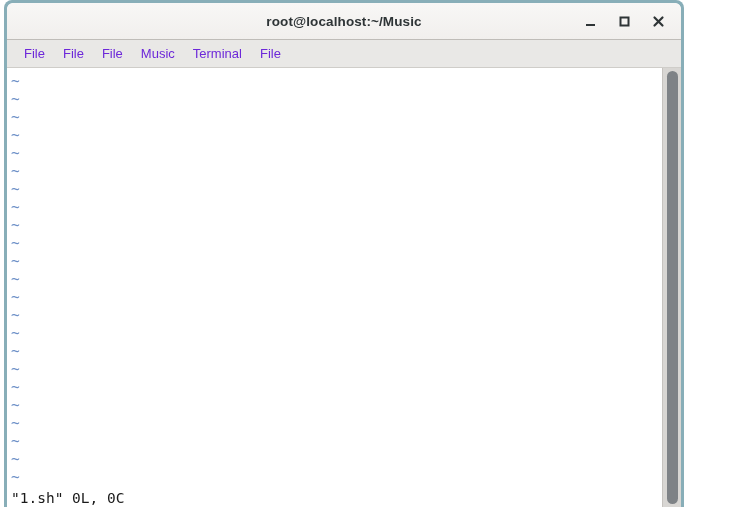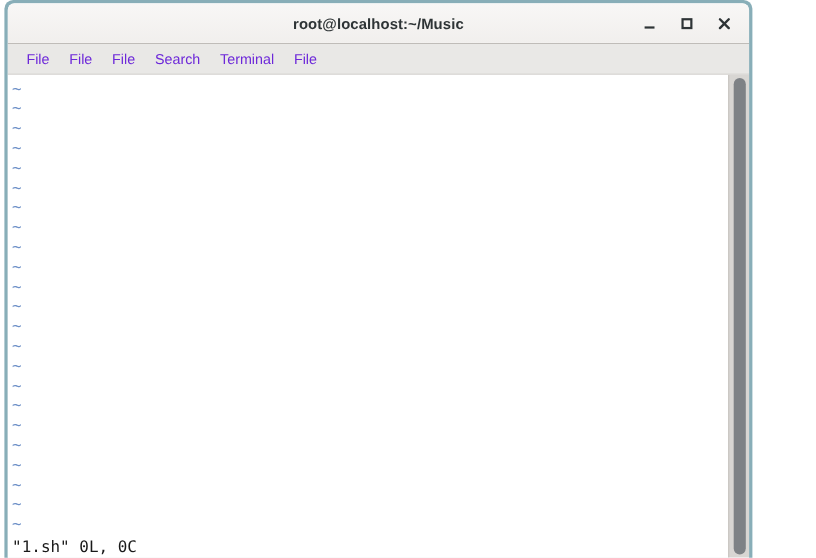--- a/index.html
+++ b/index.html
@@ -188,21 +188,21 @@
             </svg>
           </span>
         </div>
       </div>
     </div>
 
     <div id="menubar">
       <div class="menu-item">File</div>
       <div class="menu-item">File</div>
       <div class="menu-item">File</div>
-      <div class="menu-item">Search</div>
+      <div class="menu-item">Music</div>
       <div class="menu-item">Terminal</div>
       <div class="menu-item">File</div>
     </div>
 
     <div id="terminal-area">
       <div id="terminal-screen">
         <div id="term-lines">
             <div class="term-line"><span class="term-tilde">~</span></div>
             <div class="term-line"><span class="term-tilde">~</span></div>
             <div class="term-line"><span class="term-tilde">~</span></div>

